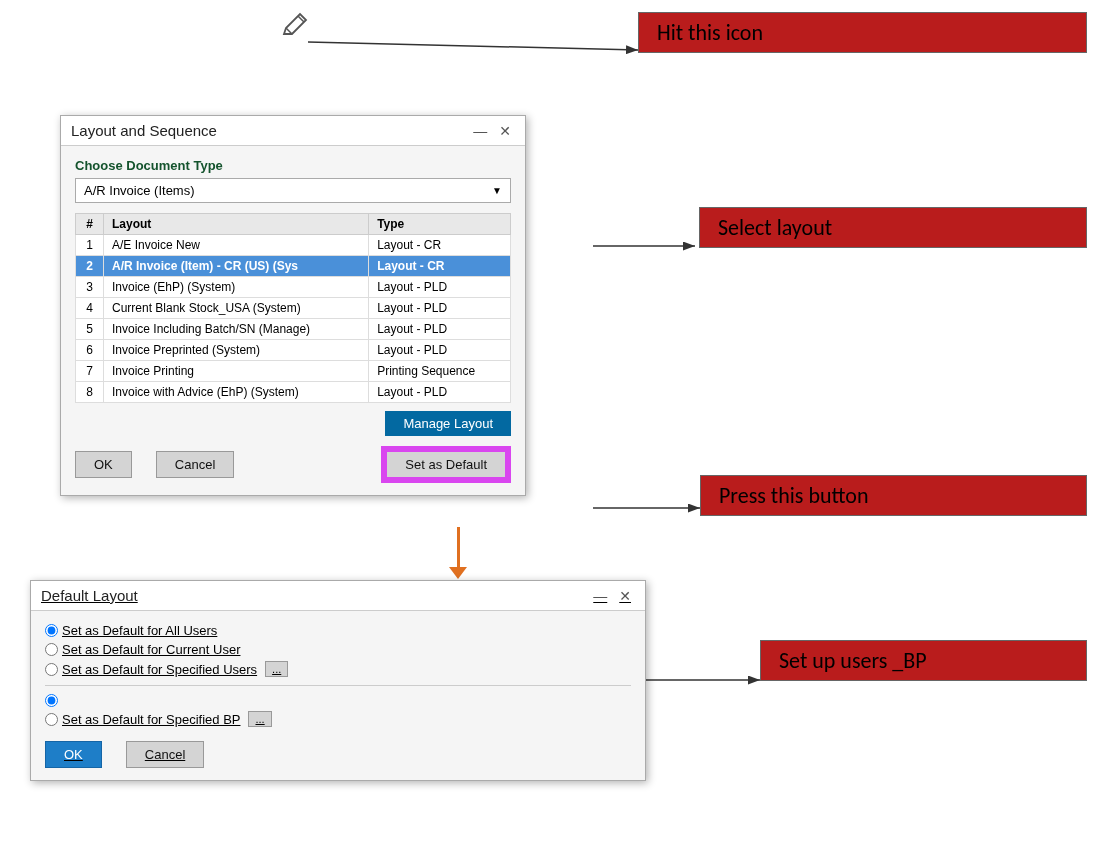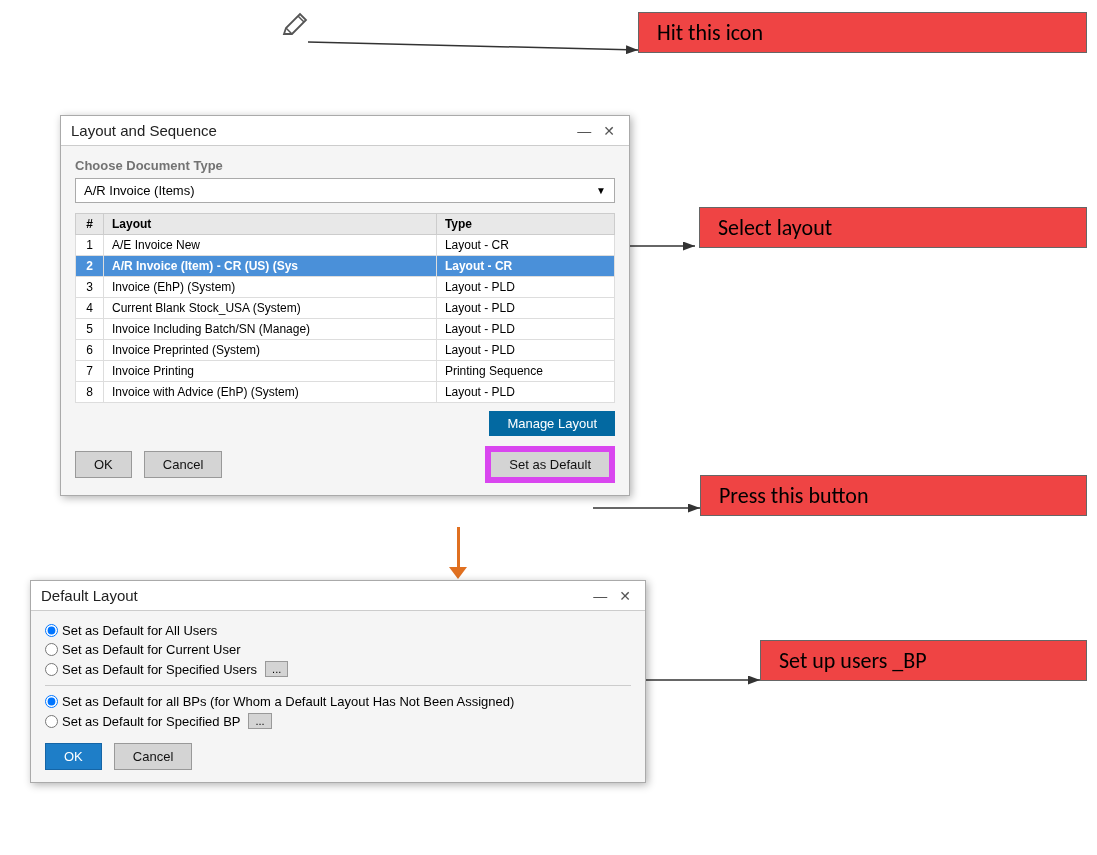--- a/index.html
+++ b/index.html
@@ -74,28 +74,28 @@
     }
 
     .dialog-body {
       padding: 12px 14px;
     }
 
     
     .las-dialog {
       top: 115px;
       left: 60px;
-      width: 570px;
+      width: 466px;
     }
 
     .section-label {
       font-weight: 700;
       font-size: 13px;
       margin-bottom: 5px;
-      color: #737373;
+      color: #14532d;
     }
 
     .dropdown-select {
       width: 100%;
       padding: 4px 8px;
       border: 1px solid #aaa;
       background: white;
       font-size: 13px;
       display: flex;
       align-items: center;
@@ -139,21 +139,21 @@
 
     .layout-table td:first-child,
     .layout-table th:first-child {
       width: 28px;
       text-align: center;
     }
 
     
     .dialog-btn-row {
       display: flex;
-      gap: 12px;
+      gap: 24px;
       align-items: center;
       margin-top: 10px;
     }
 
     .btn-gray {
       background: #d4d4d4;
       border: 1px solid #999;
       padding: 5px 18px;
       font-size: 13px;
       cursor: pointer;
@@ -187,20 +187,21 @@
       cursor: pointer;
       color: white;
       margin-left: auto;
     }
 
     
     .dl-dialog {
       top: 580px;
       left: 30px;
       width: 616px;
+      text-decoration: underline;
     }
 
     .radio-group {
       margin-bottom: 6px;
     }
 
     .radio-row {
       display: flex;
       align-items: center;
       gap: 4px;
@@ -223,21 +224,21 @@
 
     .divider-line {
       border: none;
       border-top: 1px solid #ccc;
       margin: 8px 0;
     }
 
     
     .label-callout {
       position: absolute;
-      background: #ef4444;
+      background: #b91c1c;
       border: 1.5px solid #666;
       padding: 6px 18px;
       font-size: 22px;
       font-family: 'Calibri', 'Segoe UI', Arial, sans-serif;
     }
 
     
     .orange-arrow {
       position: absolute;
       left: 448px;
@@ -411,21 +412,20 @@
           <input type="radio" name="user-default" style="">
       <label>Set as Default for Specified Users</label>
       <button class="ellipsis-btn">...</button>
         </div>
       </div>
     <hr class="divider-line">
     <div class="radio-group" id="bp-radio-group">
 
     <div class="radio-row">
           <input type="radio" name="bp-default" checked="" style="">
-      <label>Set as Default for all BPs (for Whom a Default Layout Has Not Been Assigned)</label>
       </div>
         <div class="radio-row">
           <input type="radio" name="bp-default" style="">
       <label>Set as Default for Specified BP</label>
       <button class="ellipsis-btn">...</button>
         </div>
       </div>
     <div class="dialog-btn-row" style="margin-top:14px;">
       <button class="btn-blue">OK</button>
       <button class="btn-gray">Cancel</button>

